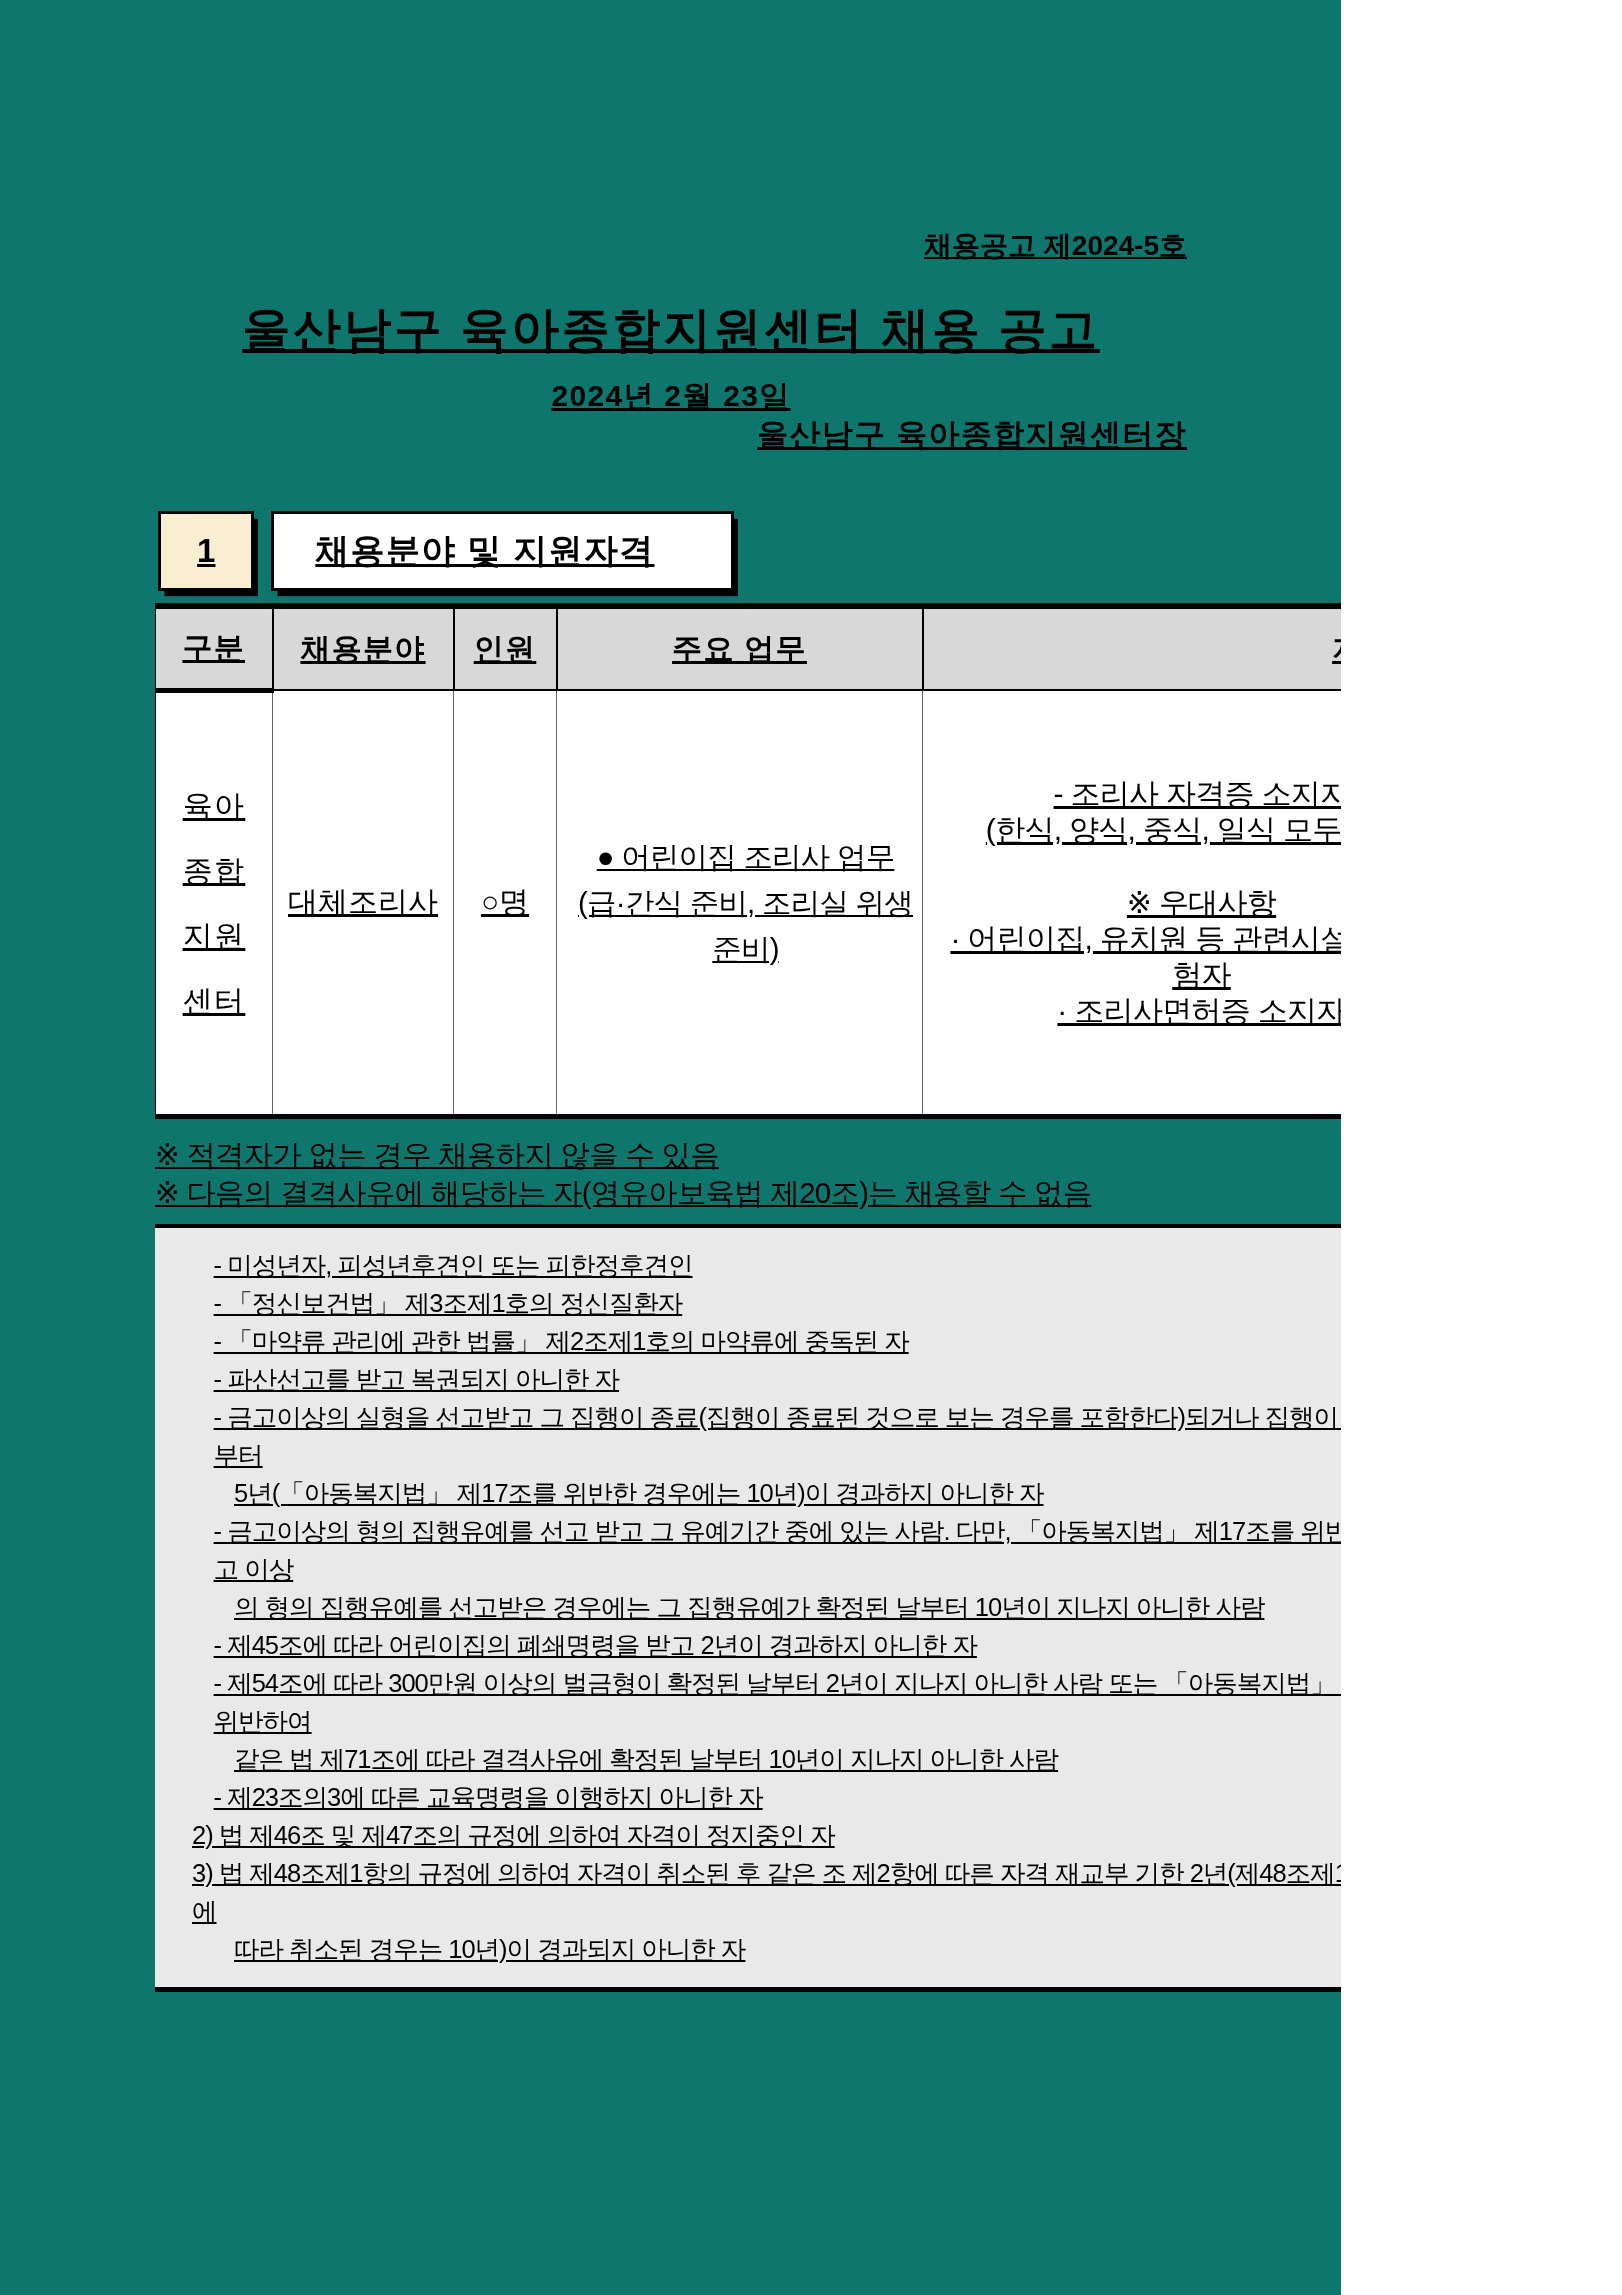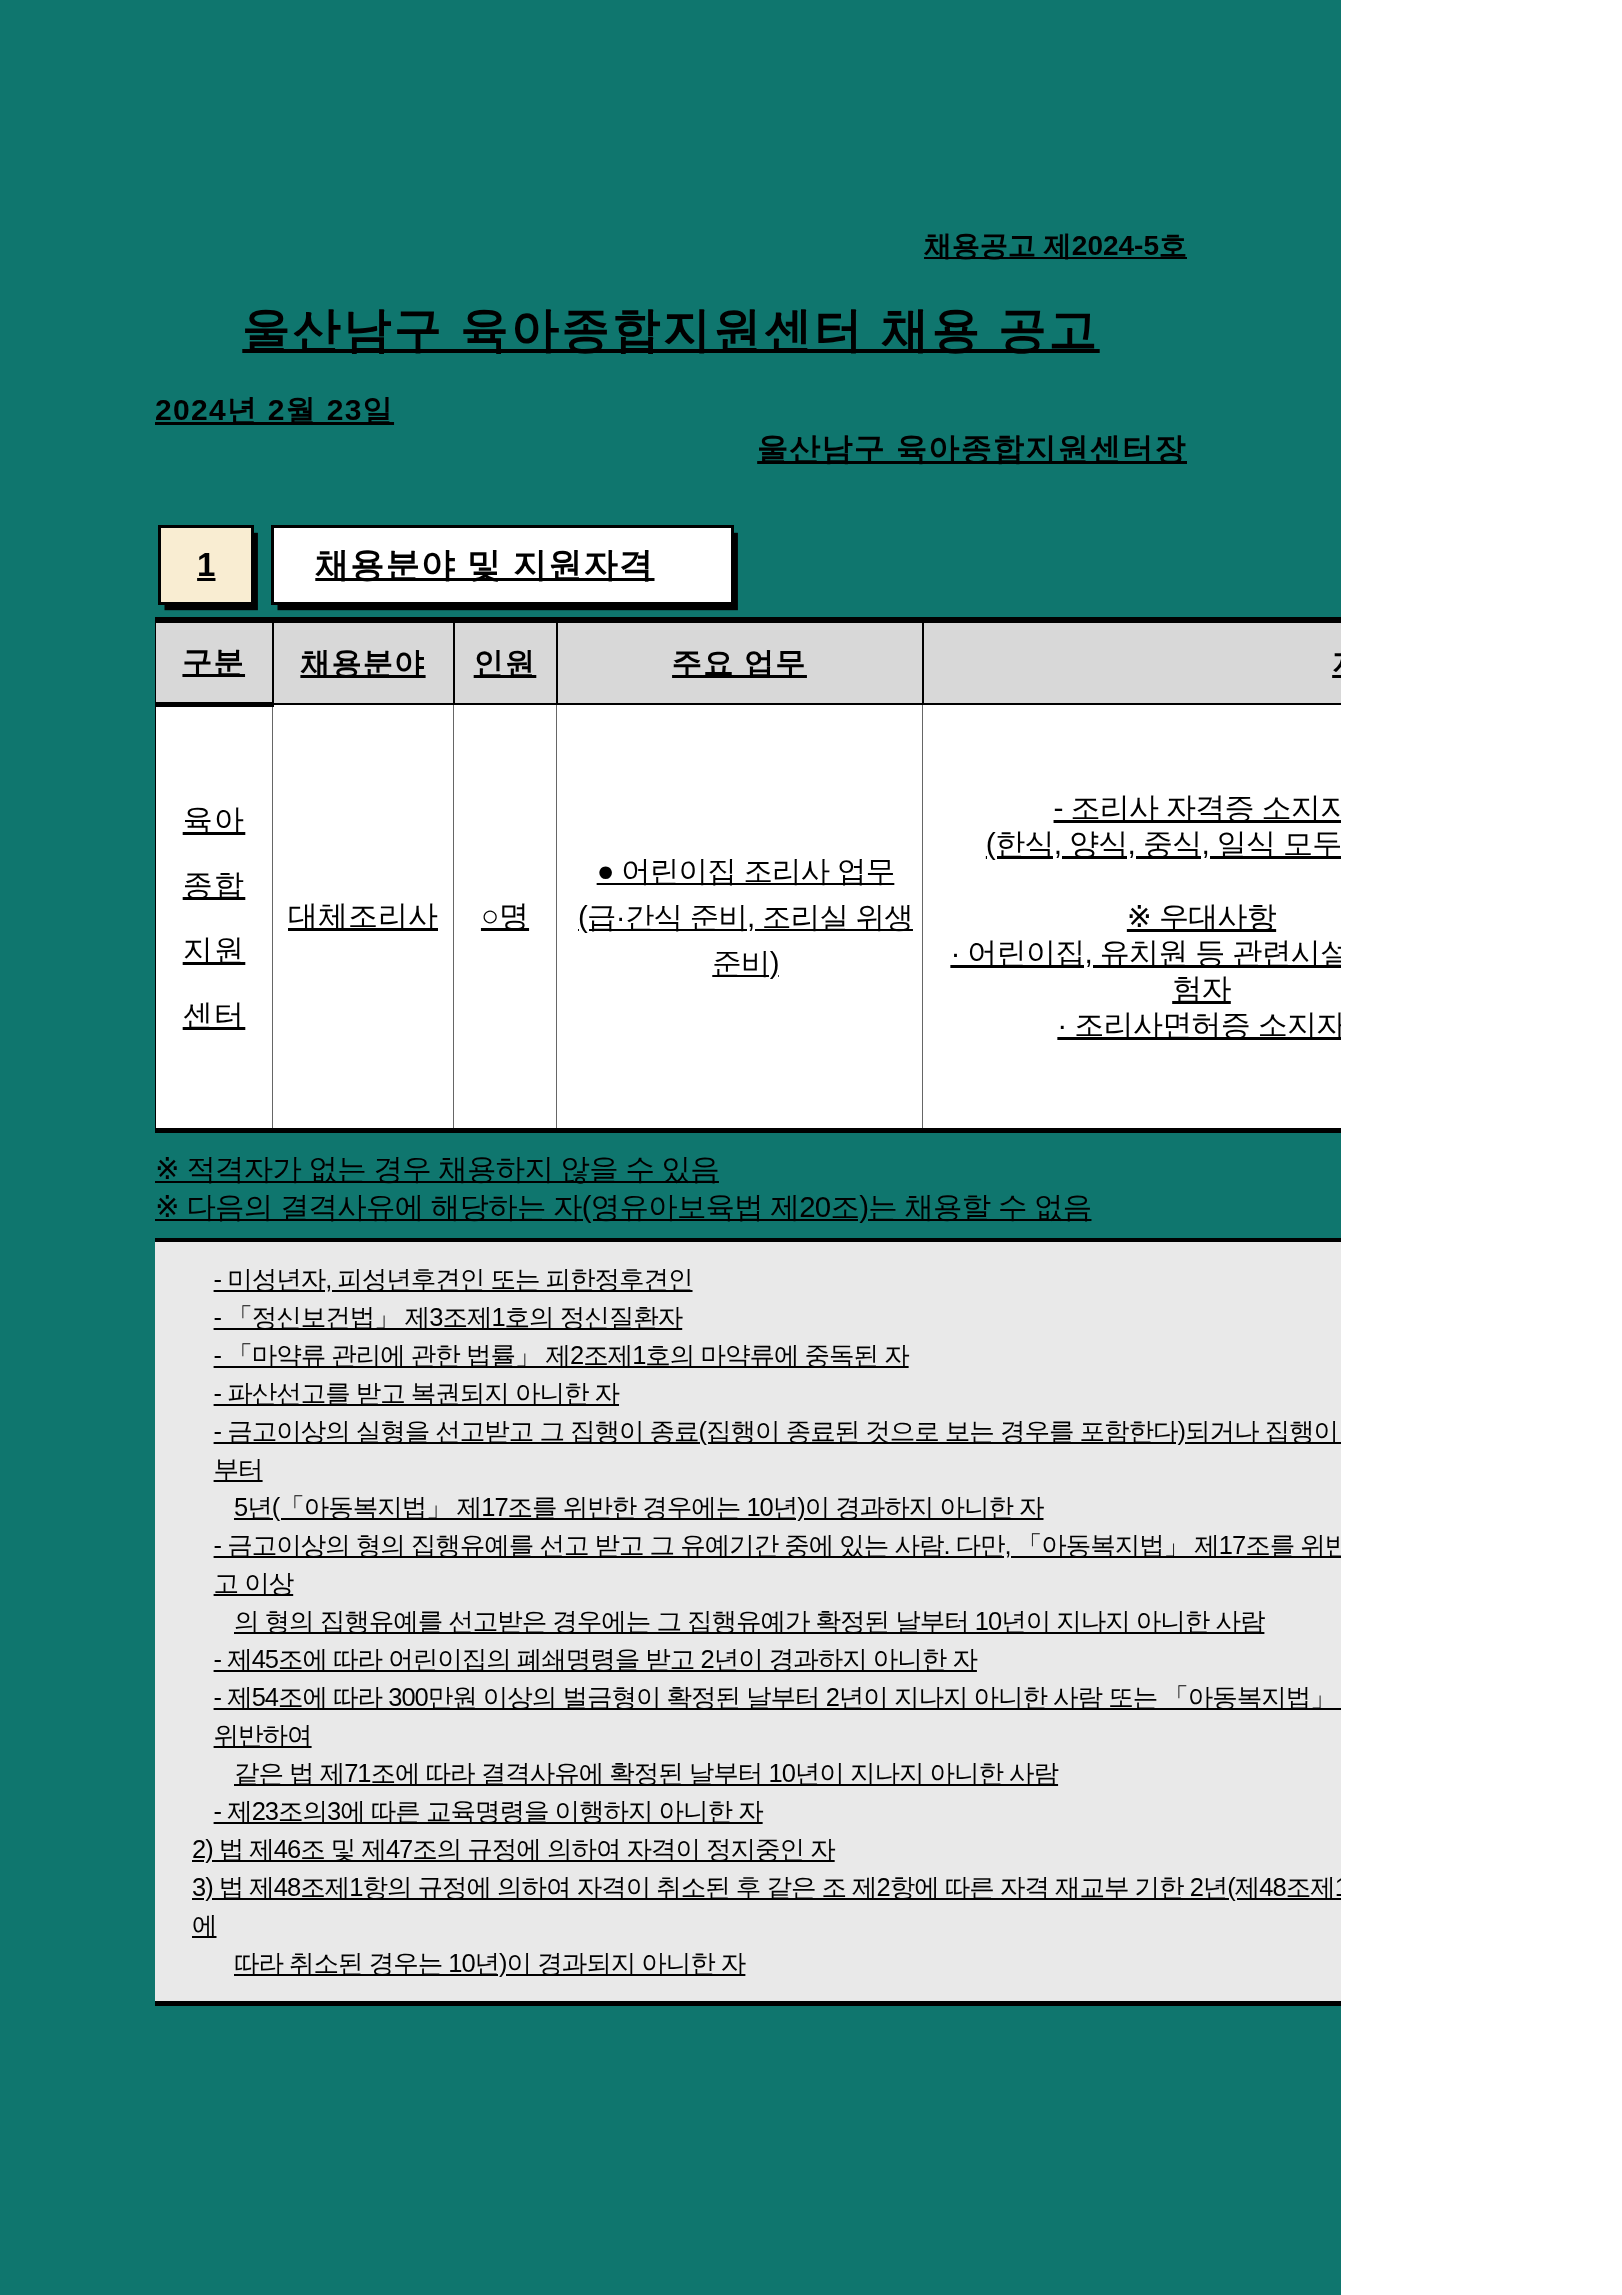--- a/index.html
+++ b/index.html
@@ -12,21 +12,21 @@
   .content{padding:230px 154px 0 155px;}
 
   .doc-no{text-align:right;font-size:28px;font-weight:bold;line-height:31px;}
 
   .title{margin-top:37px;text-align:center;font-size:48px;font-weight:bold;letter-spacing:2.6px;}
 
   .intro{margin-top:41px;}
   .intro-line{font-size:30px;line-height:63px;text-align:justify;text-align-last:justify;letter-spacing:0.7px;}
   .intro-line.first{text-indent:30px;}
 
-  .date-line{margin-top:29px;text-align:left;font-size:30px;font-weight:bold;line-height:37px;letter-spacing:1.3px;}
+  .date-line{margin-top:15px;text-align:center;font-size:30px;font-weight:bold;line-height:37px;letter-spacing:1.3px;}
   .signer-line{text-align:right;font-size:31px;font-weight:bold;line-height:42px;letter-spacing:1.3px;}
 
   .section-head{margin-top:55px;display:flex;height:80px;}
   .num-box{
     box-sizing:border-box;margin-left:3.3px;width:96px;background:#f9edd2;
     border:3.3px solid #000;box-shadow:5.2px 6.5px 0 -1.3px #000;
     display:flex;align-items:center;justify-content:center;
     font-size:33px;font-weight:bold;
   }
   .title-box{

